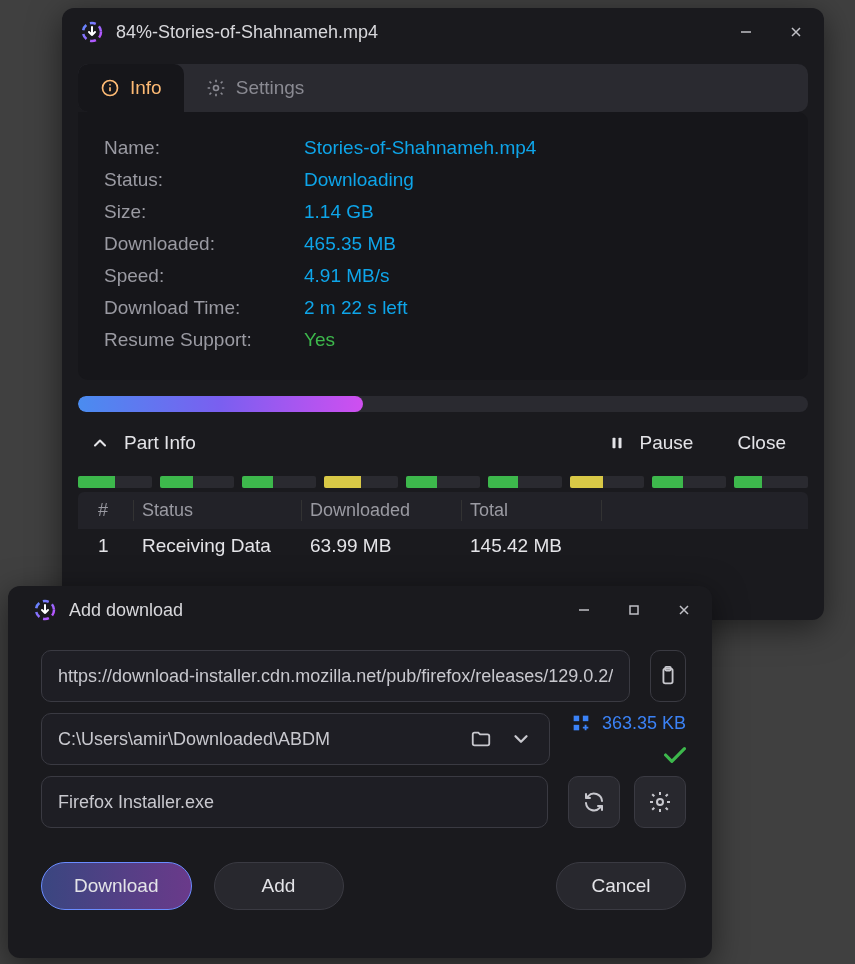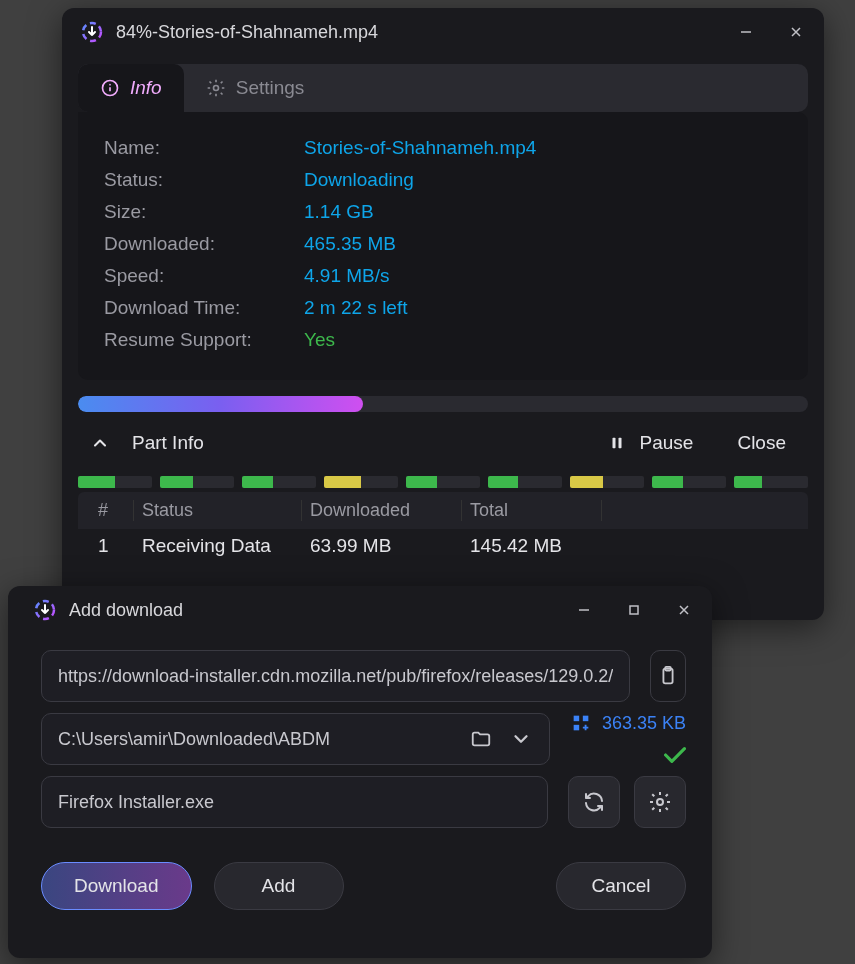--- a/index.html
+++ b/index.html
@@ -13,34 +13,34 @@
 .titlebar { display: flex; align-items: center; padding: 10px 18px; height: 48px; }
 .app-icon { width: 24px; height: 24px; margin-right: 12px; position: relative; }
 .app-icon svg { width: 100%; height: 100%; }
 .title { color: #d8d8dc; font-size: 18px; flex: 1; }
 .win-btns { display: flex; gap: 30px; }
 .win-btn { width: 20px; height: 20px; display: flex; align-items: center; justify-content: center; color: #c0c0c6; cursor: pointer; }
 .win-btn svg { width: 14px; height: 14px; }
 
 .tabs { display: flex; background: #2a2a30; border-radius: 10px; margin: 8px 16px 0; height: 48px; overflow: hidden; }
 .tab { display: flex; align-items: center; gap: 10px; padding: 0 22px; color: #8a8a92; font-size: 19px; cursor: pointer; }
-.tab.active { background: #16161a; color: #f0abfc; border-radius: 10px 10px 0 0; font-style: italic; }
+.tab.active { background: #16161a; color: #fdba74; border-radius: 10px 10px 0 0; }
 .tab svg { width: 20px; height: 20px; }
 
 .info-panel { margin: 0 16px; background: #16161a; border-radius: 0 10px 10px 10px; padding: 20px 26px 24px; }
 .info-row { display: flex; padding: 5px 0; font-size: 19px; }
 .info-label { width: 200px; color: #9a9aa2; }
 .info-value { color: #0ea5e9; }
 .info-value.green { color: #3db84c; }
 
 .progress { margin: 16px 16px 0; height: 16px; background: #2a2a30; border-radius: 8px; overflow: hidden; }
 .progress-fill { height: 100%; background: linear-gradient(90deg, #4a8cf0 0%, #7a5ff0 50%, #cf4ff0 100%); border-radius: 8px; }
 
 .actions { display: flex; align-items: center; padding: 20px 28px 14px; }
-.part-toggle { display: flex; align-items: center; gap: 22px; color: #e4e4e8; font-size: 19px; cursor: pointer; flex: 1; }
+.part-toggle { display: flex; align-items: center; gap: 14px; color: #e4e4e8; font-size: 19px; cursor: pointer; flex: 1; }
 .part-toggle svg { width: 20px; height: 20px; }
 .action-btn { display: flex; align-items: center; gap: 14px; color: #e4e4e8; font-size: 19px; cursor: pointer; padding: 0 10px; }
 .action-btn svg { width: 18px; height: 18px; fill: currentColor; }
 .action-btn + .action-btn { margin-left: 24px; }
 
 .segments { margin: 8px 16px 0; display: flex; gap: 8px; height: 12px; }
 .seg { flex: 1; background: #2a2a30; border-radius: 2px; position: relative; overflow: hidden; }
 .seg .fill { position: absolute; left: 0; top: 0; height: 100%; }
 .seg .fill.g { background: #3db84c; }
 .seg .fill.y { background: #d8c846; }

